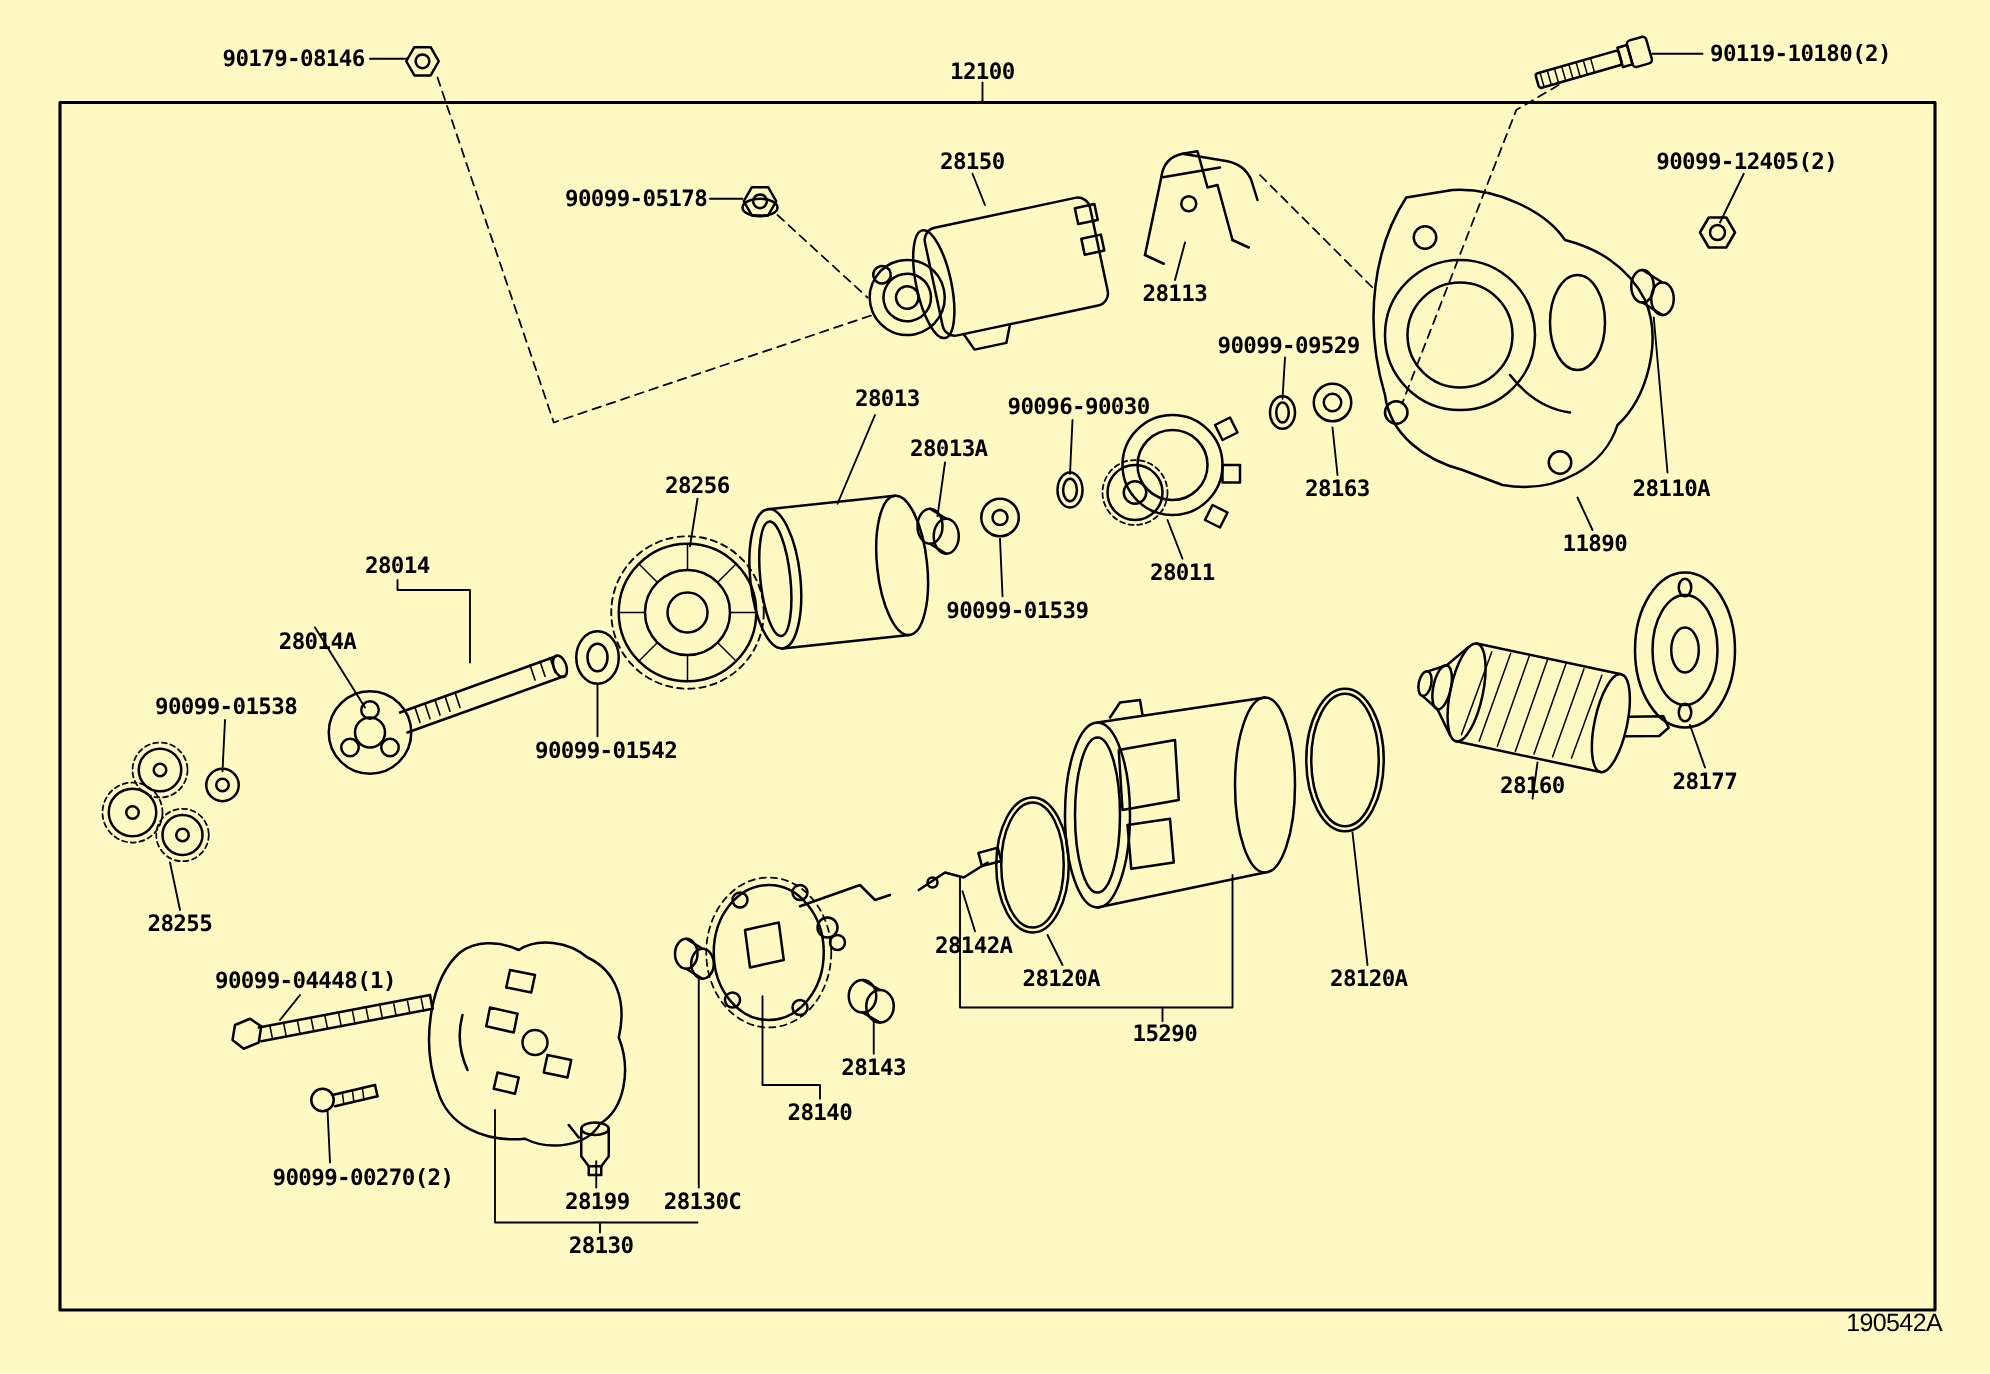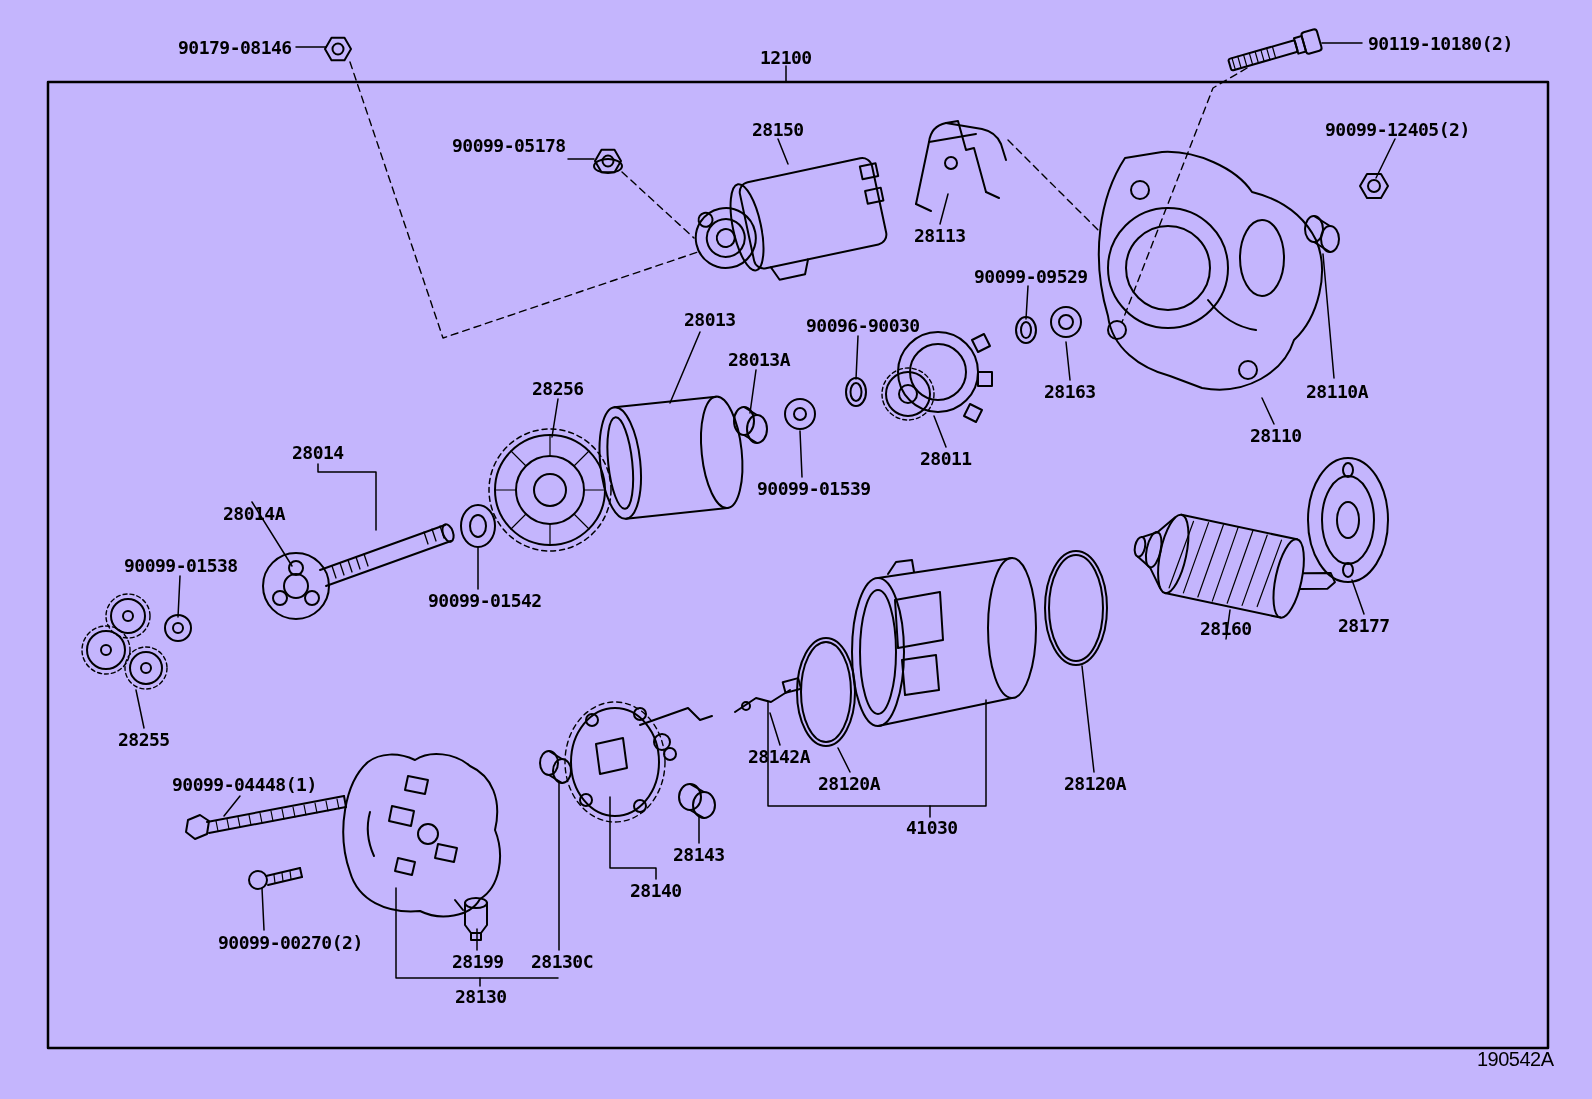--- a/index.html
+++ b/index.html
@@ -1,17 +1,17 @@
 <!DOCTYPE html>
 <html><head>
 <meta charset="utf-8">
 <style>
   html,body{margin:0;padding:0;background:#ffffff;}
   .stage{
-    position:relative;width:1592px;height:1099px;background:#c4b5fd;
+    position:relative;width:1592px;height:1099px;background:#fef9c3;
     font-family:"DejaVu Sans Mono","Liberation Mono",monospace;
     overflow:hidden;
   }
   .stage svg{position:absolute;left:0;top:0;}
   .lbl{
     position:absolute;font-weight:bold;font-size:18px;line-height:19px;
     color:#000;white-space:nowrap;letter-spacing:-0.5px;
   }
 </style>
 </head>
@@ -314,46 +314,46 @@
    <ellipse cx="562" cy="771" rx="9" ry="12"></ellipse>
    <path d="M549,751 L562,759 M549,775 L562,783"></path>
   </g>
 
  </g>
 </svg>
 
 <div class="lbl" style="left:178px;top:38px">90179-08146</div>
 <div class="lbl" style="left:760px;top:48px">12100</div>
 <div class="lbl" style="left:1368px;top:34px">90119-10180(2)</div>
-<div class="lbl" style="left:452px;top:136px">90099-05178</div>
+<div class="lbl" style="left:452px;top:150px">90099-05178</div>
 <div class="lbl" style="left:752px;top:120px">28150</div>
 <div class="lbl" style="left:914px;top:226px">28113</div>
 <div class="lbl" style="left:1325px;top:120px">90099-12405(2)</div>
 <div class="lbl" style="left:974px;top:267px">90099-09529</div>
 <div class="lbl" style="left:684px;top:310px">28013</div>
 <div class="lbl" style="left:728px;top:350px">28013A</div>
 <div class="lbl" style="left:806px;top:316px">90096-90030</div>
 <div class="lbl" style="left:532px;top:379px">28256</div>
 <div class="lbl" style="left:1044px;top:382px">28163</div>
 <div class="lbl" style="left:1306px;top:382px">28110A</div>
-<div class="lbl" style="left:1250px;top:426px">28110</div>
+<div class="lbl" style="left:1250px;top:426px">11890</div>
 <div class="lbl" style="left:920px;top:449px">28011</div>
 <div class="lbl" style="left:757px;top:479px">90099-01539</div>
 <div class="lbl" style="left:292px;top:443px">28014</div>
 <div class="lbl" style="left:223px;top:504px">28014A</div>
 <div class="lbl" style="left:124px;top:556px">90099-01538</div>
 <div class="lbl" style="left:428px;top:591px">90099-01542</div>
 <div class="lbl" style="left:1338px;top:616px">28177</div>
 <div class="lbl" style="left:1200px;top:619px">28160</div>
 <div class="lbl" style="left:118px;top:730px">28255</div>
 <div class="lbl" style="left:172px;top:775px">90099-04448(1)</div>
 <div class="lbl" style="left:748px;top:747px">28142A</div>
 <div class="lbl" style="left:818px;top:774px">28120A</div>
 <div class="lbl" style="left:1064px;top:774px">28120A</div>
-<div class="lbl" style="left:906px;top:818px">41030</div>
+<div class="lbl" style="left:906px;top:818px">15290</div>
 <div class="lbl" style="left:673px;top:845px">28143</div>
 <div class="lbl" style="left:630px;top:881px">28140</div>
 <div class="lbl" style="left:218px;top:933px">90099-00270(2)</div>
 <div class="lbl" style="left:452px;top:952px">28199</div>
 <div class="lbl" style="left:531px;top:952px">28130C</div>
 <div class="lbl" style="left:455px;top:987px">28130</div>
 
 <div class="lbl" style="left:1477px;top:1050px;font-weight:normal;font-family:'Liberation Sans','DejaVu Sans',sans-serif;font-size:20px">190542A</div>
 
 </div>

